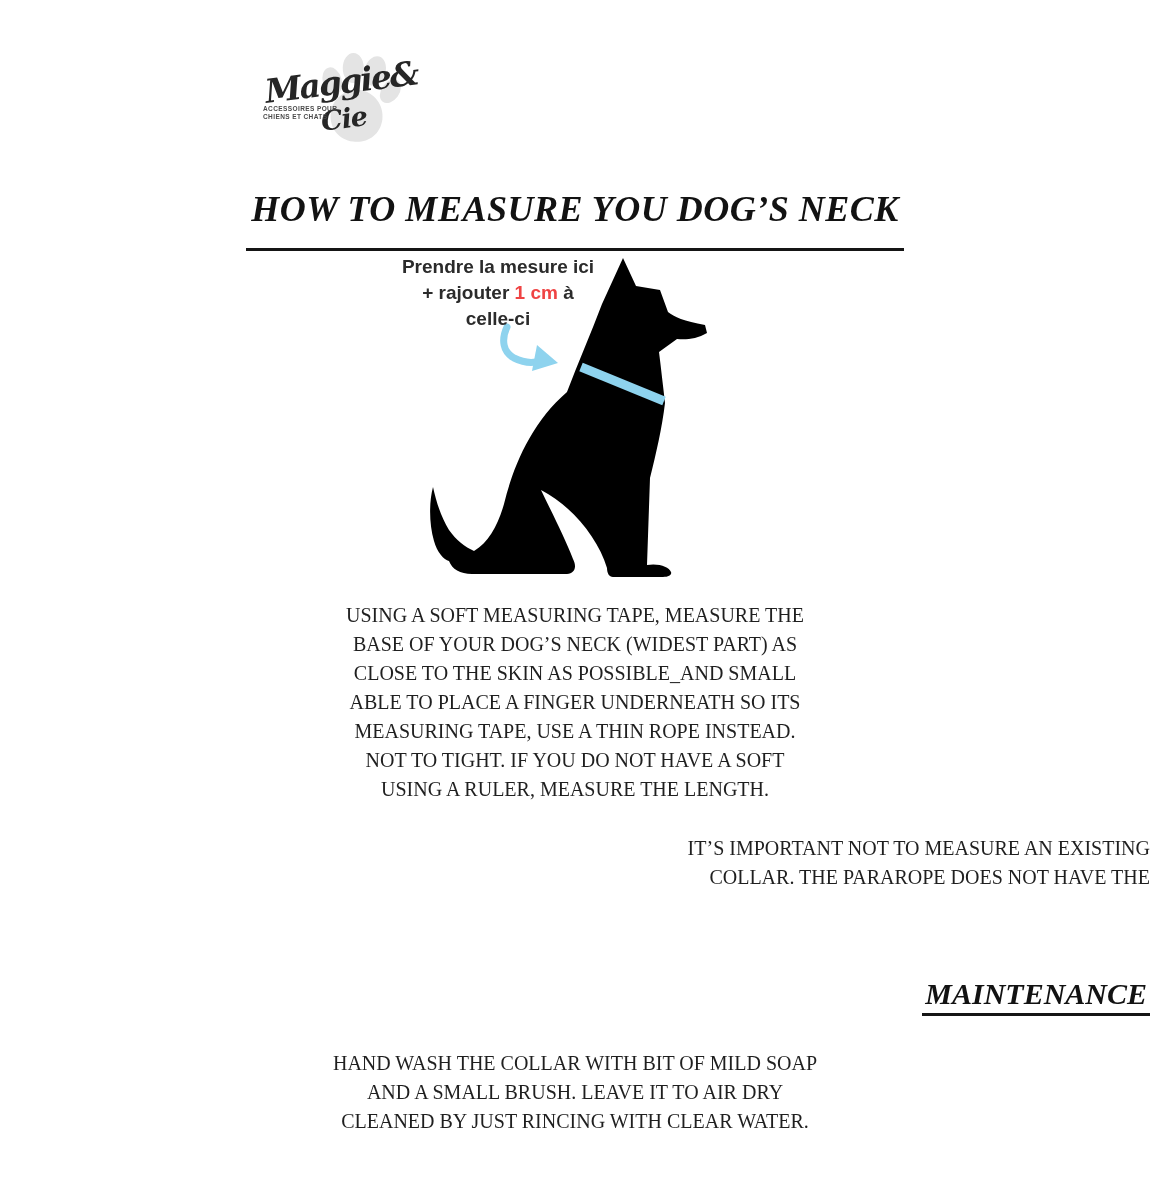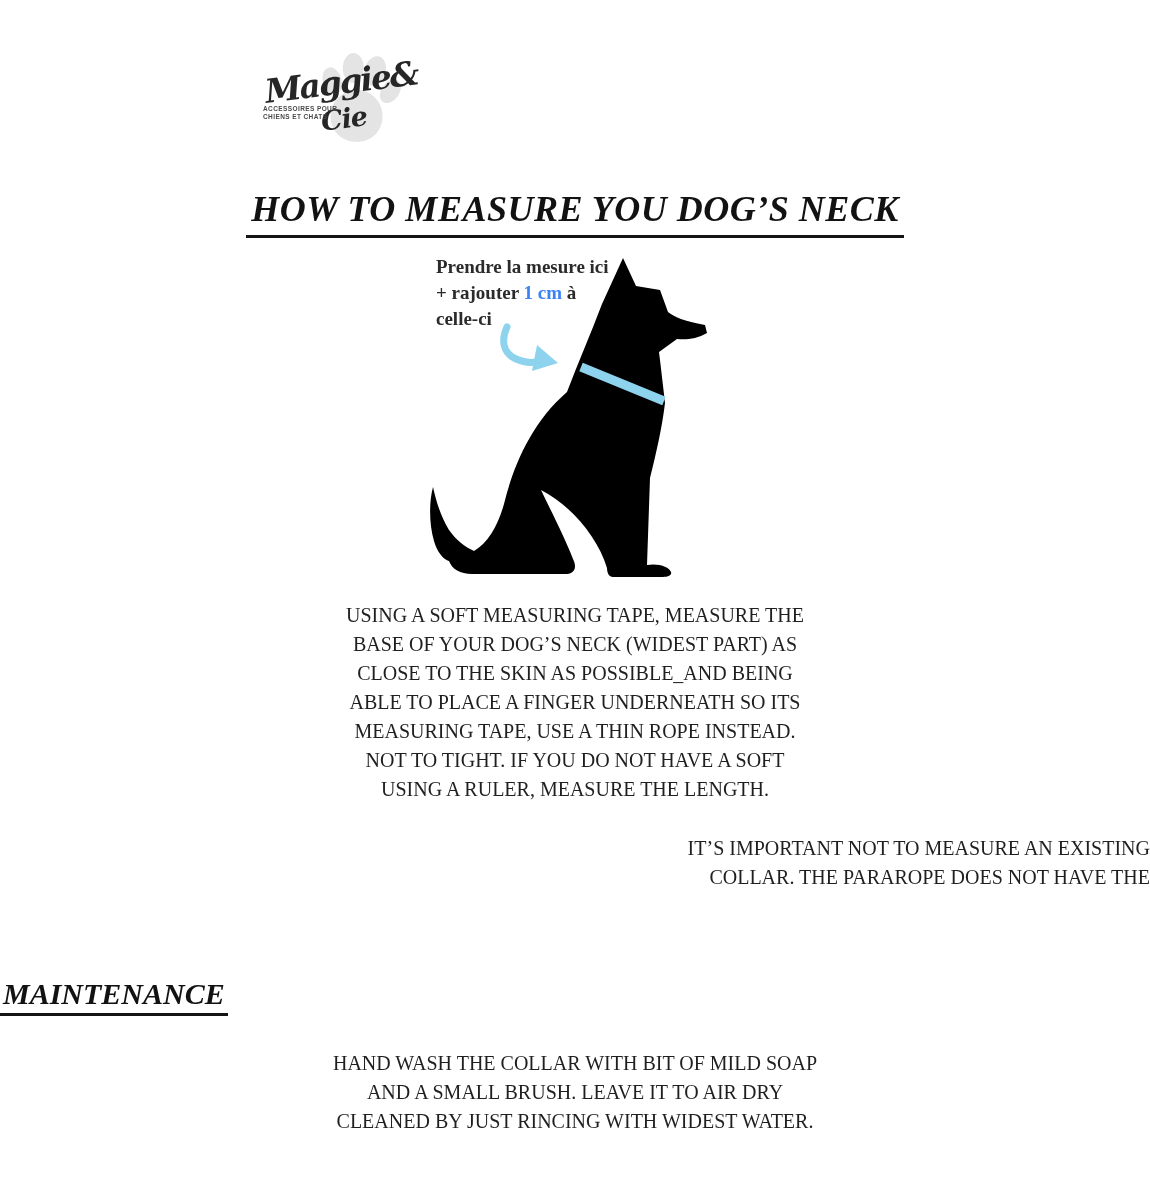--- a/index.html
+++ b/index.html
@@ -30,42 +30,42 @@
     font-family:"Liberation Sans", sans-serif; font-size:6.5px; font-weight:700;
     letter-spacing:0.4px; color:#4a4a4a; text-align:right; line-height:8px;
     white-space:nowrap;
   }
 
   
   .title-wrap { position:absolute; left:0; top:188px; width:100%; text-align:center; }
   .title-text {
     display:inline-block; font-weight:700; font-style:italic; font-size:36px;
     letter-spacing:0.5px; color:#121212; white-space:nowrap;
-    border-bottom:3px solid #151515; padding:0 5px 5px 5px;
+    border-bottom:3px solid #151515; padding:0 5px 18px 5px;
   }
 
   
   .illustration { position:absolute; left:400px; top:240px; width:360px; height:360px; }
   .dog-svg { position:absolute; left:0; top:0; width:360px; height:360px; }
   .annotation {
-    position:absolute; left:0px; top:14px; width:196px; text-align:left;
-    font-family:Liberation Serif, serif; font-weight:700; font-size:19px;
-    line-height:26px; color:#2b2b2b;margin-left:36px;
+    position:absolute; left:0px; top:14px; width:196px; text-align:center;
+    font-family:Liberation Sans, sans-serif; font-weight:700; font-size:19px;
+    line-height:26px; color:#2b2b2b;
   }
-  .annotation .hl { color:#3b82f6; }
+  .annotation .hl { color:#ef4444; }
 
   
   .para { position:absolute; left:0; width:100%; text-align:center;
           font-size:20px; line-height:29px; color:#1f1f1f; }
   .para div { white-space:nowrap; }
   .para-measuring  { top:601px; }
   .para-important  { top:834px;text-align:right; }
   .para-maintenance{ top:1014px;margin-top:35px; }
 
-  .section-heading { position:absolute; left:0; top:977px; width:100%; text-align:left; }
+  .section-heading { position:absolute; left:0; top:977px; width:100%; text-align:right; }
   .section-heading .ht {
     display:inline-block; font-weight:700; font-style:italic; font-size:30px;
     color:#121212; border-bottom:3px solid #151515; padding:0 3px 2px 3px;
     white-space:nowrap;
   }
 </style>
 </head>
 <body>
 
 <div class="page">
@@ -134,35 +134,35 @@
     <div class="annotation">
       <div>Prendre la mesure ici</div>
       <div><span>+ rajouter </span><span class="hl">1 cm</span><span> à</span></div>
       <div>celle-ci</div>
     </div>
   </div>
 
   <div class="para para-measuring">
     <div>USING A SOFT MEASURING TAPE, MEASURE THE</div>
     <div>BASE OF YOUR DOG’S NECK (WIDEST PART) AS</div>
-    <div>CLOSE TO THE SKIN AS POSSIBLE_AND BEING</div>
+    <div>CLOSE TO THE SKIN AS POSSIBLE_AND SMALL</div>
     <div>ABLE TO PLACE A FINGER UNDERNEATH SO ITS</div>
     <div>MEASURING TAPE, USE A THIN ROPE INSTEAD.</div>
     <div>NOT TO TIGHT. IF YOU DO NOT HAVE A SOFT</div>
     <div>USING A RULER, MEASURE THE LENGTH.</div>
   </div>
 
   <div class="para para-important">
     <div>IT’S IMPORTANT NOT TO MEASURE AN EXISTING</div>
     <div>COLLAR. THE PARAROPE DOES NOT HAVE THE</div>
   </div>
 
   <div class="section-heading">
     <span class="ht">MAINTENANCE</span>
   </div>
 
   <div class="para para-maintenance">
     <div>HAND WASH THE COLLAR WITH BIT OF MILD SOAP</div>
     <div>AND A SMALL BRUSH. LEAVE IT TO AIR DRY</div>
-    <div>CLEANED BY JUST RINCING WITH WIDEST WATER.</div>
+    <div>CLEANED BY JUST RINCING WITH CLEAR WATER.</div>
   </div>
 
 </div>
 
 </body></html>

